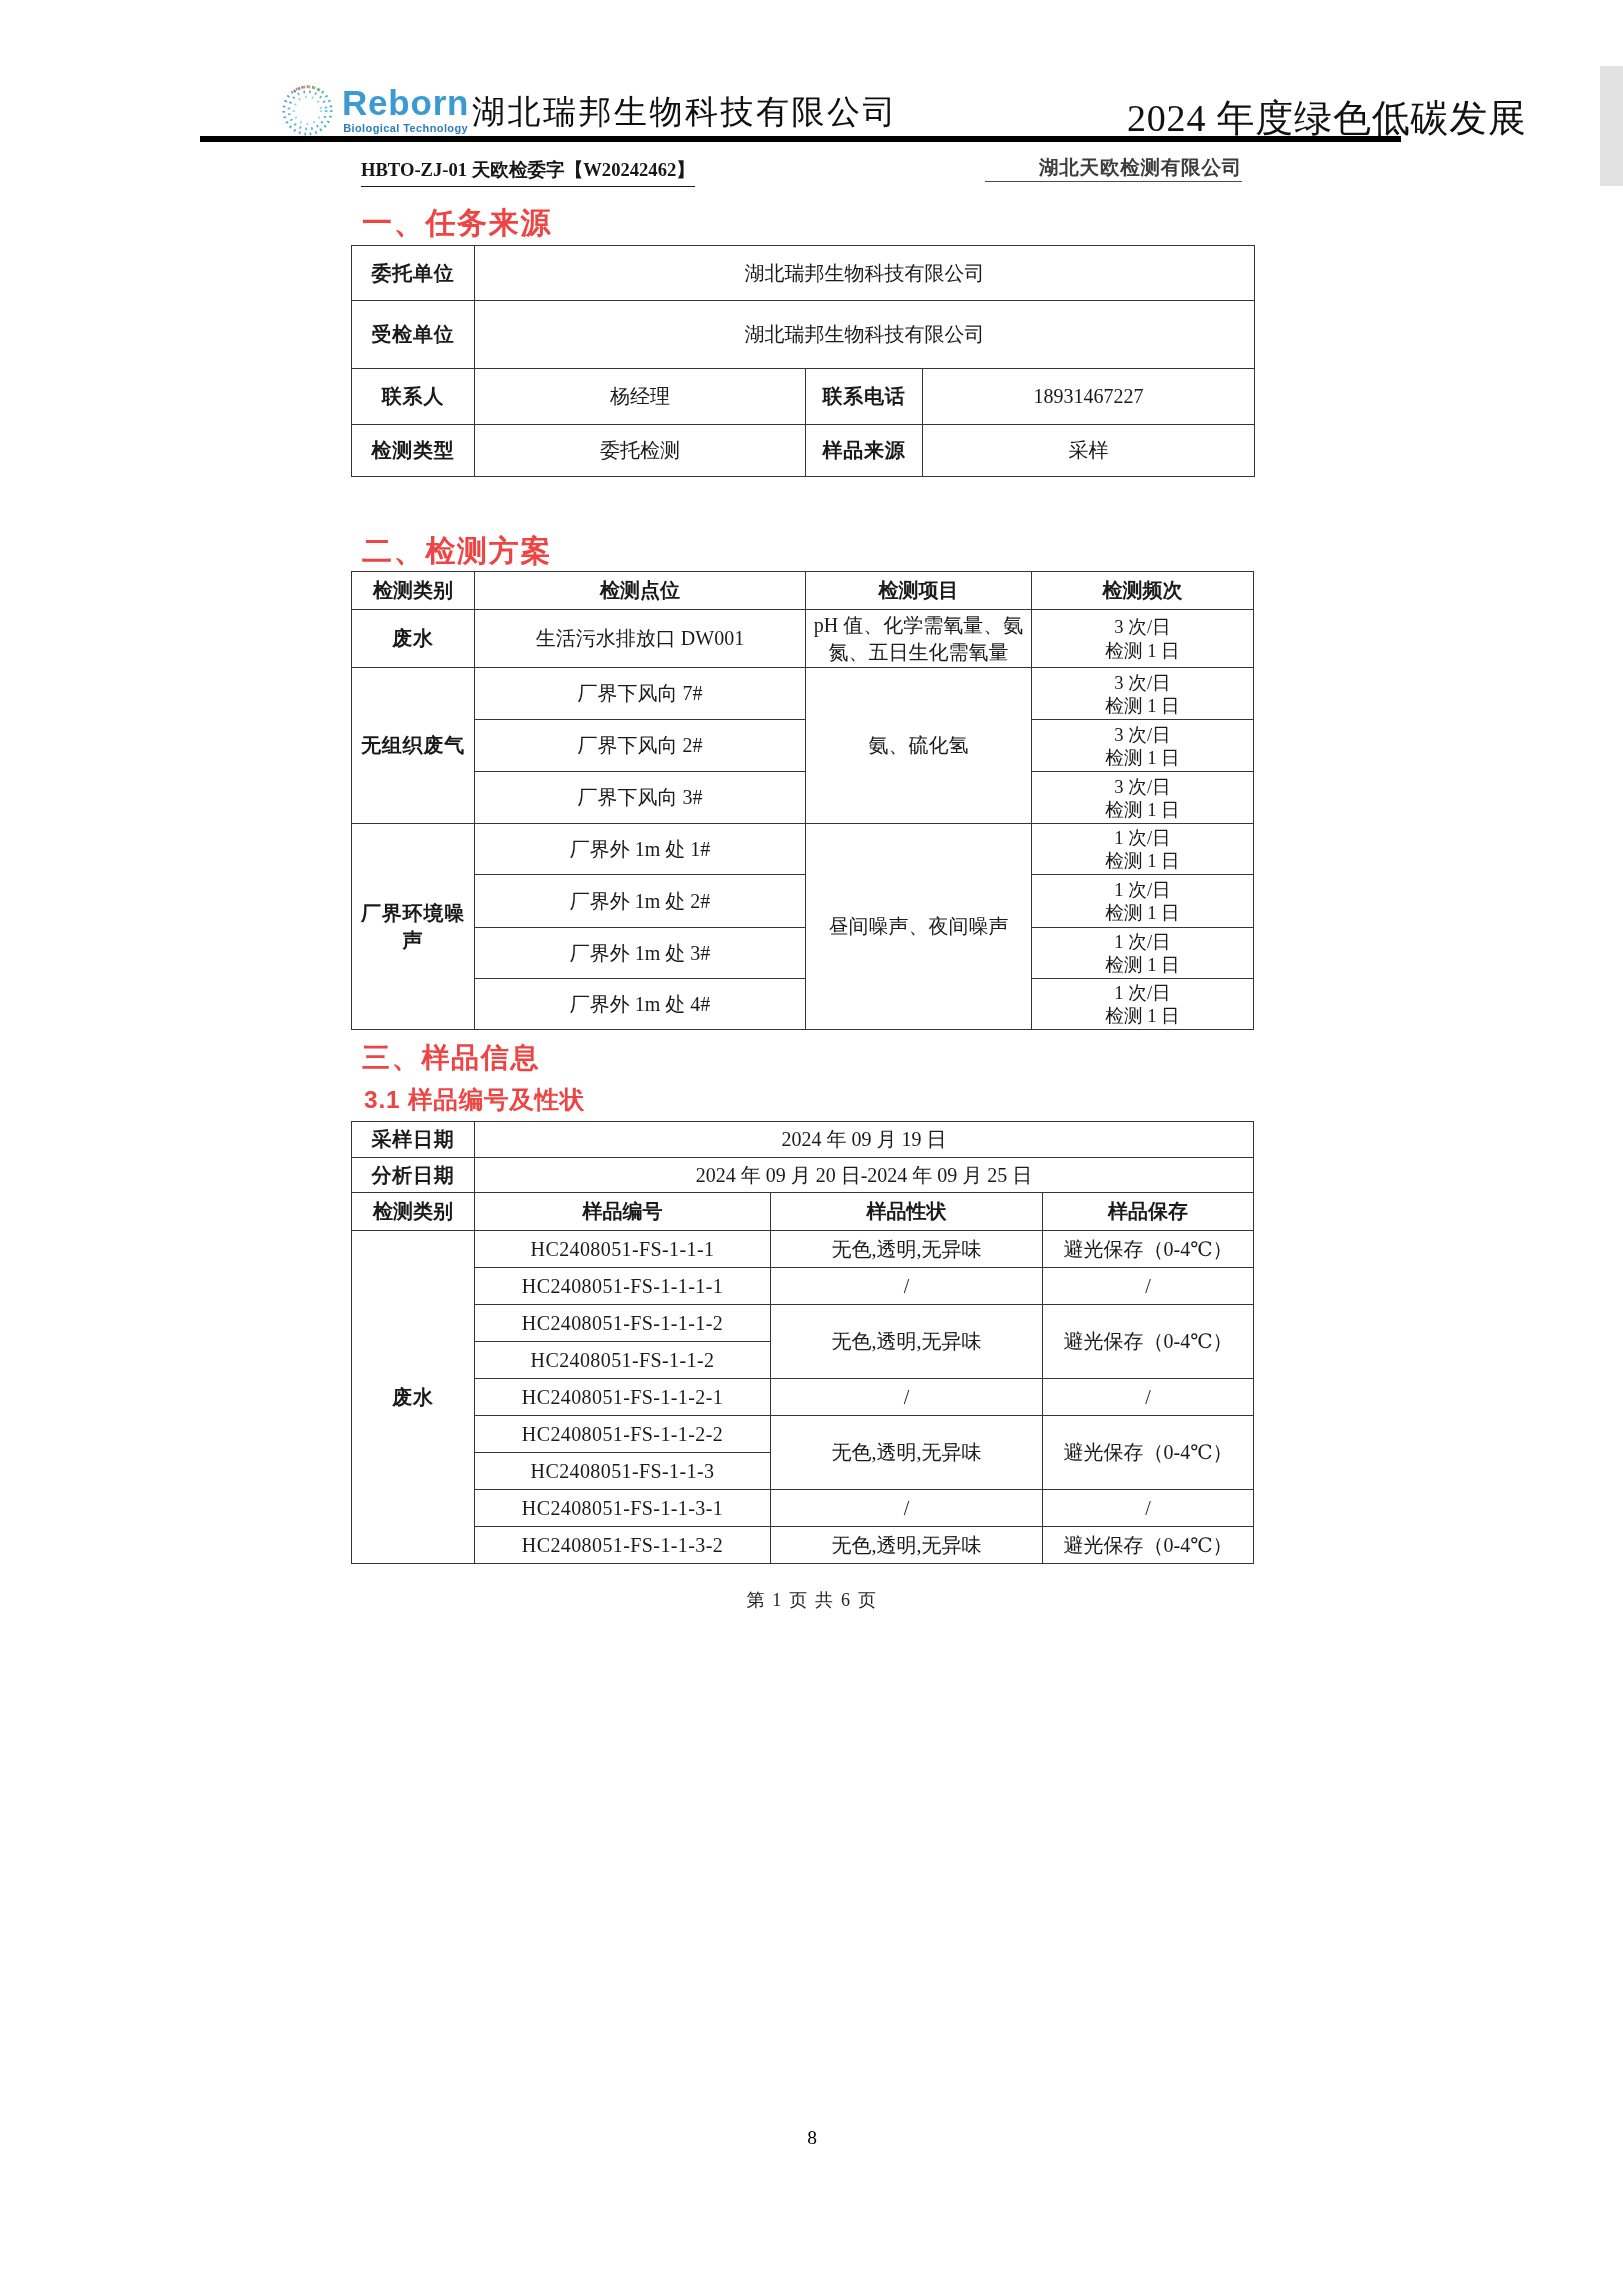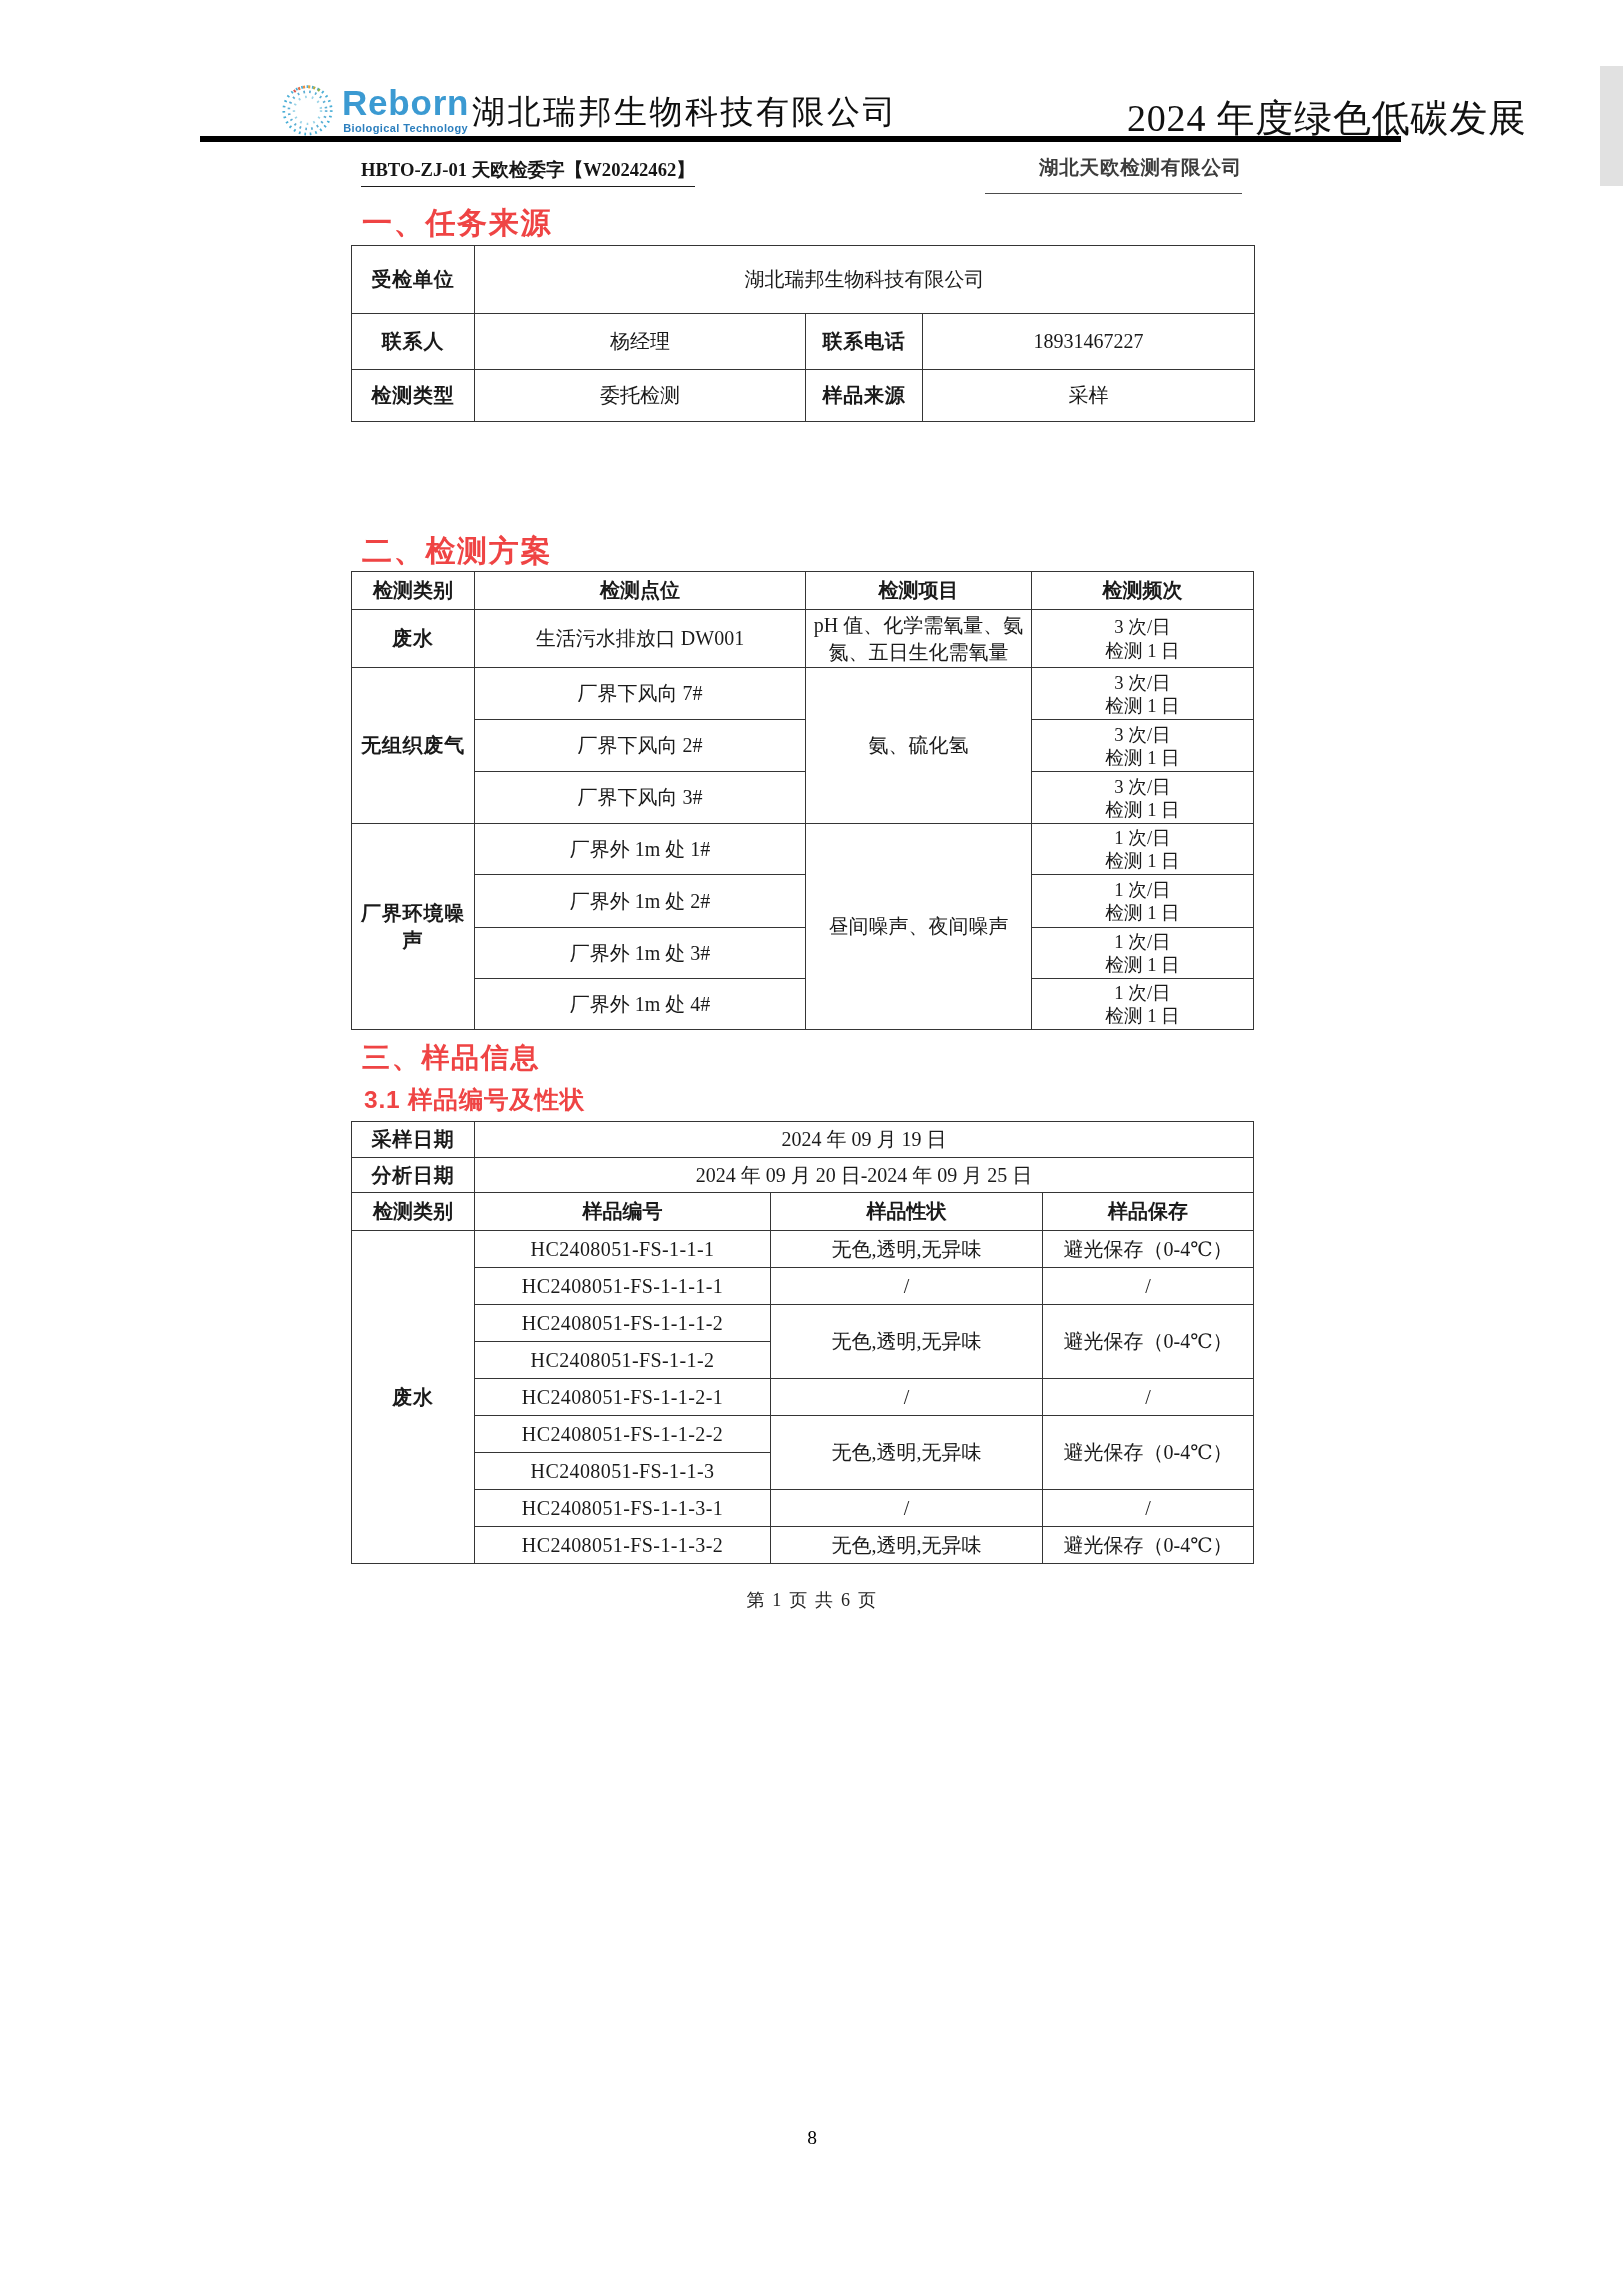--- a/index.html
+++ b/index.html
@@ -11,21 +11,21 @@
   
   .logo{position:absolute;left:277px;top:78px;width:61px;height:63px;}
   .brand{position:absolute;left:342px;top:85px;line-height:1;text-align:center;}
   .brand-name{font-family:"Liberation Sans","DejaVu Sans",sans-serif;font-size:35px;font-weight:bold;color:#3b9ad2;letter-spacing:0.8px;}
   .brand-sub{font-family:"Liberation Sans","DejaVu Sans",sans-serif;font-size:11px;font-weight:bold;color:#2c7fbe;margin-top:2.5px;letter-spacing:0.4px;}
   .company-title{position:absolute;left:472px;top:90px;font-size:33px;color:#0f0f0f;letter-spacing:2.5px;white-space:nowrap;}
   .right-title{position:absolute;left:1127px;top:93px;font-size:38px;color:#111;letter-spacing:0.8px;white-space:nowrap;}
   .top-rule{position:absolute;left:200px;top:136px;width:1201px;height:6px;background:#000;}
   .scan-shadow{position:absolute;left:1600px;top:66px;width:24px;height:120px;background:#d9d9d9;opacity:.8;}
   .doc-code{position:absolute;left:361px;top:157px;font-size:18.6px;font-weight:bold;color:#161616;border-bottom:1.7px solid #1c1c1c;padding-bottom:2.5px;white-space:nowrap;}
-  .lab-name-wrap{position:absolute;left:985px;top:154px;width:257px;border-bottom:1.7px solid #4c4c4c;padding-bottom:12px;text-align:right;}
+  .lab-name-wrap{position:absolute;left:985px;top:154px;width:257px;border-bottom:1.7px solid #4c4c4c;padding-bottom:0;text-align:right;}
   .lab-name{font-size:19.5px;font-weight:bold;color:#3d3d3d;letter-spacing:0.8px;white-space:nowrap;}
   
   .h-sec{position:absolute;font-family:"Liberation Sans","DejaVu Sans",sans-serif;font-weight:bold;color:#ef4444;white-space:nowrap;}
   .h1a{left:362px;top:203px;font-size:30px;letter-spacing:1.7px;}
   .h2a{left:362px;top:531px;font-size:30px;letter-spacing:1.7px;}
   .h3a{left:362px;top:1039px;font-size:28px;letter-spacing:1.7px;}
   .h3b{left:364px;top:1083px;font-size:24.5px;letter-spacing:0.8px;}
   
   table.t{position:absolute;left:351px;width:902px;border-collapse:collapse;table-layout:fixed;}
   table.t td,table.t th{border:1.7px solid #353535;font-size:20px;text-align:center;vertical-align:middle;padding:1.7px 5px;overflow:hidden;}
@@ -74,20 +74,24 @@
 
   <div class="h-sec h1a">一、任务来源</div>
   <table class="t t1">
     <colgroup>
         <col style="width:123px">
         <col style="width:331px">
         <col style="width:117px">
         <col style="width:332px">
       </colgroup>
     <tbody>
+        <tr style="height:55px">
+      <td class="lbl">委托单位</td>
+      <td colspan="3">湖北瑞邦生物科技有限公司</td>
+    </tr>
     <tr style="height:68px">
       <td class="lbl">受检单位</td>
       <td colspan="3">湖北瑞邦生物科技有限公司</td>
     </tr>
     <tr style="height:56px">
       <td class="lbl">联系人</td>
       <td>杨经理</td>
       <td class="lbl">联系电话</td>
       <td>18931467227</td>
     </tr>

